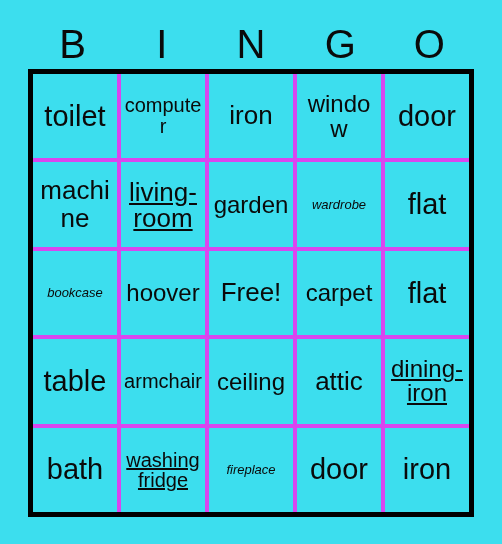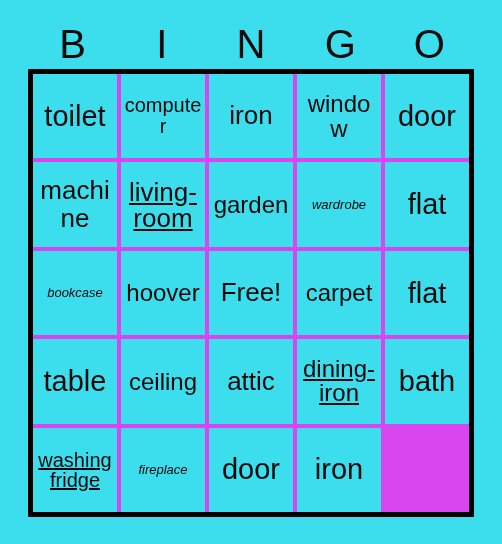--- a/index.html
+++ b/index.html
@@ -105,20 +105,21 @@
     <div class="cell fs-xs">wardrobe</div>
     <div class="cell fs-xl">flat</div>
 
     <div class="cell fs-xs">bookcase</div>
     <div class="cell fs-md">hoover</div>
     <div class="cell fs-lg">Free!</div>
     <div class="cell fs-md">carpet</div>
     <div class="cell fs-xl">flat</div>
 
     <div class="cell fs-xl">table</div>
+    <div class="cell fs-sm">armchair</div>
     <div class="cell fs-md">ceiling</div>
     <div class="cell fs-lg">attic</div>
     <div class="cell fs-md two-line">dining-
 iron</div>
 
     <div class="cell fs-xl">bath</div>
     <div class="cell fs-sm two-line">washing
 fridge</div>
     <div class="cell fs-xs">fireplace</div>
     <div class="cell fs-xl">door</div>

